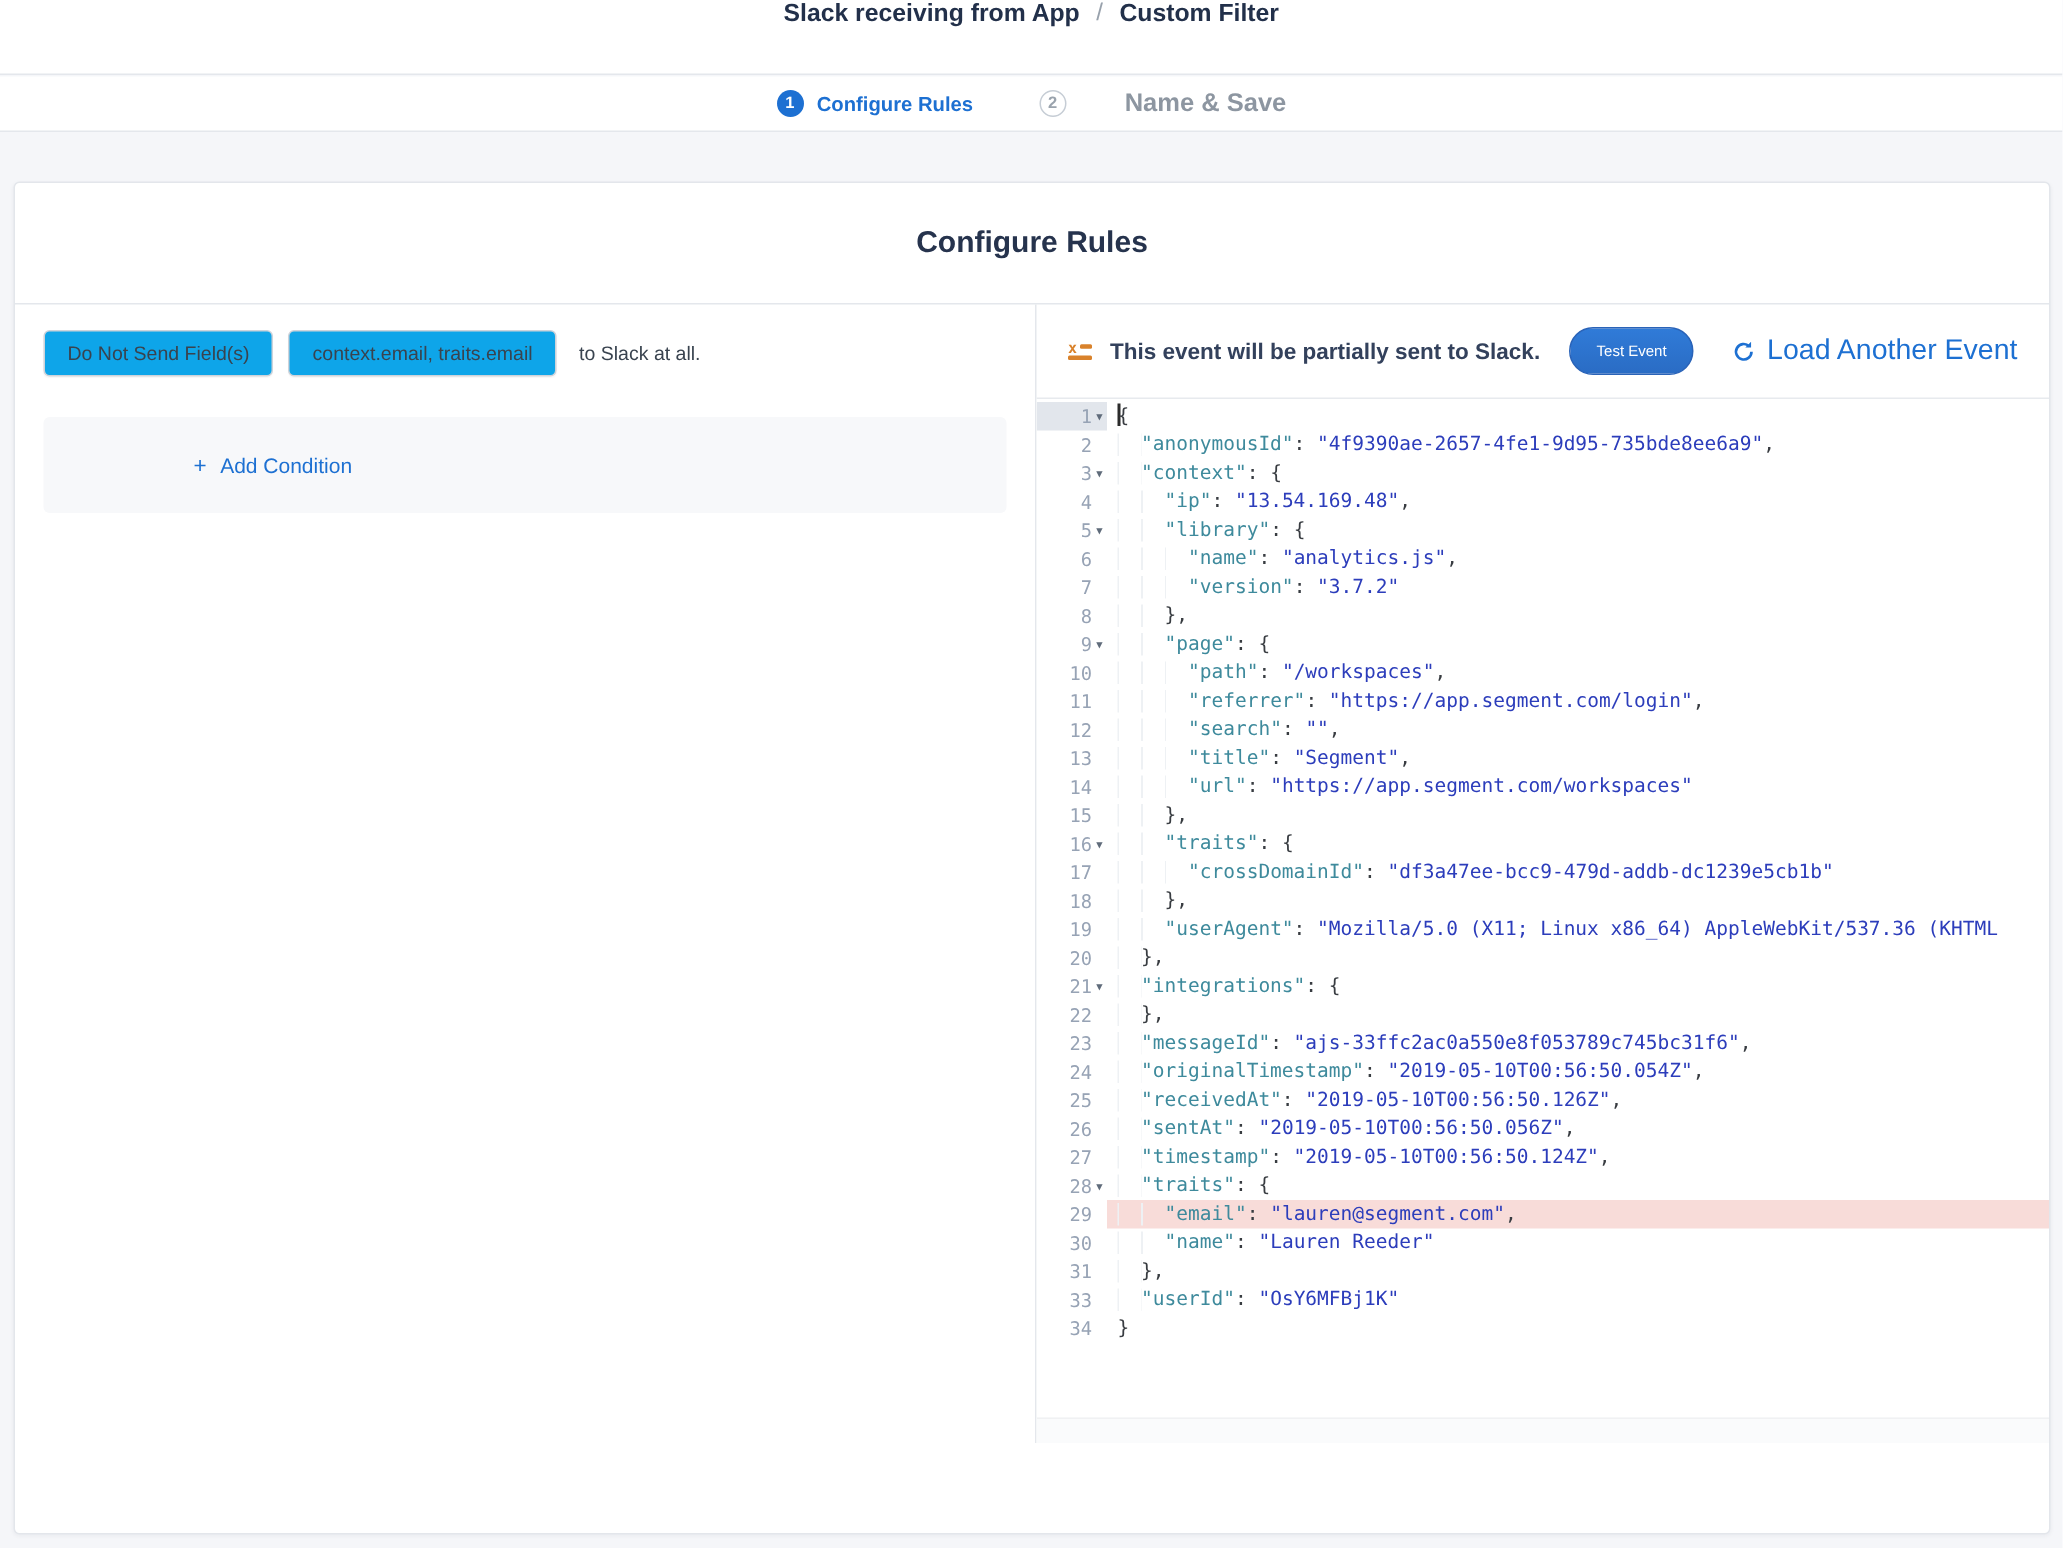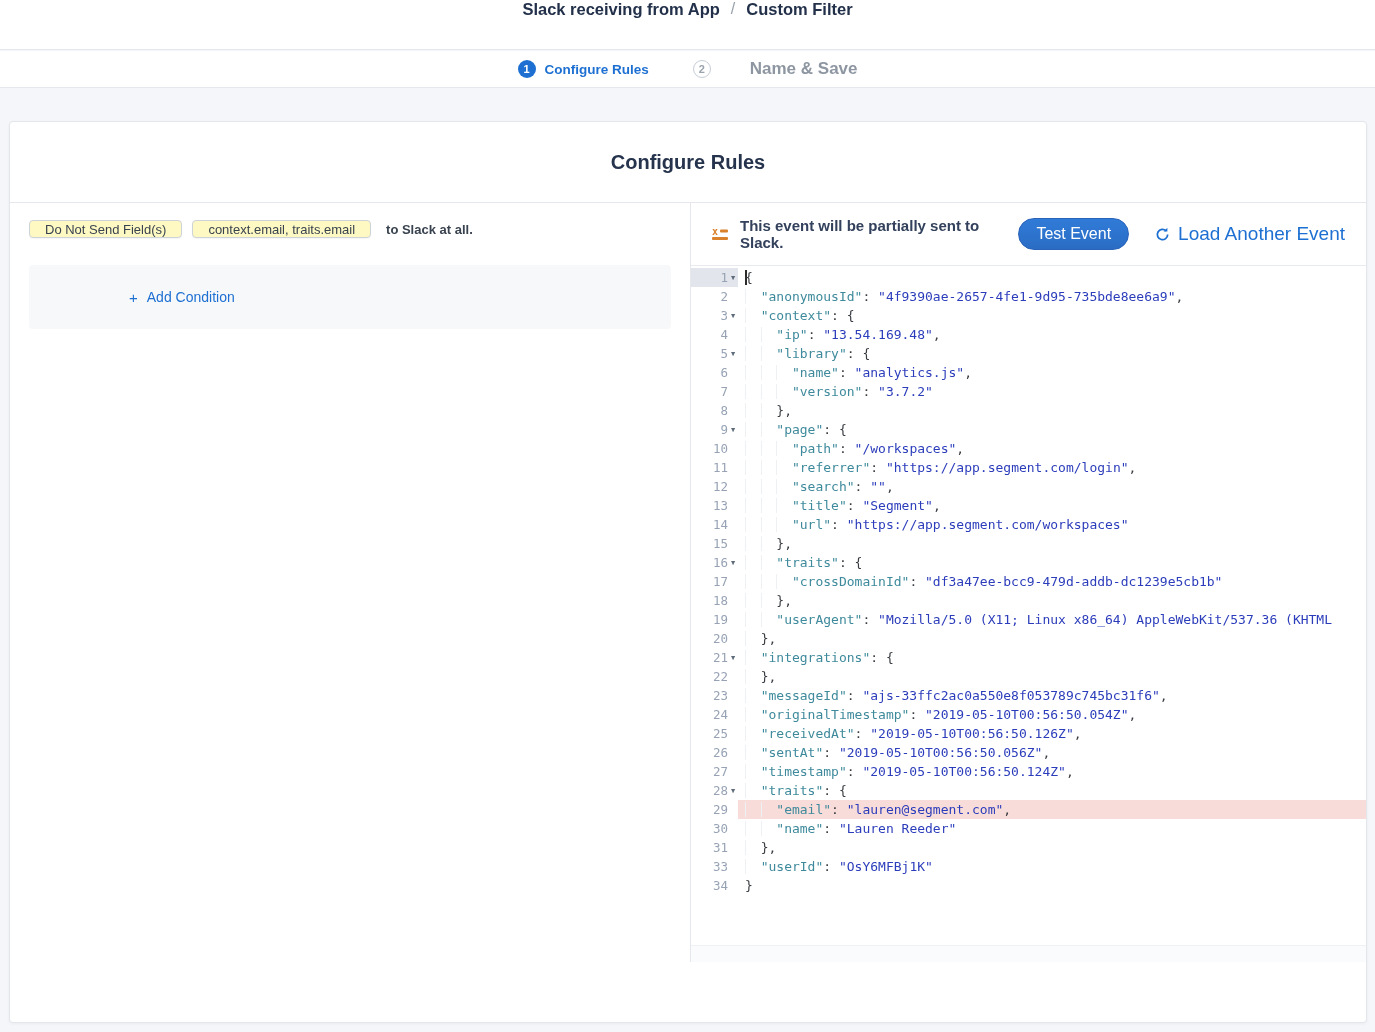--- a/index.html
+++ b/index.html
@@ -46,28 +46,28 @@
   .card-header {
     height:81px; border-bottom:1px solid #e4e7ec;
     display:flex; align-items:center; justify-content:center;
   }
   .card-header h1 { font-size:20px; font-weight:600; color:#26334d; }
   .card-body { display:flex; height:759px; }
   
   .left-panel { width:681px; border-right:1px solid #e4e7ec; padding:17px 19px; }
   .rule-row { display:flex; align-items:center; gap:10px; }
   .chip-btn {
-    height:18px; padding:0 15px; background:#fef9c3;
+    height:31px; padding:0 15px; background:#0ea5e9;
     border:1px solid #ced3da; border-radius:4px;
     box-shadow:0 1px 1px rgba(0,0,0,.04);
     font-family:"Liberation Sans", sans-serif;
     font-size:13px; color:#39434f; cursor:pointer;
     display:flex; align-items:center;
   }
-  .rule-suffix { font-size:13px; color:#39434f; margin-left:5px;font-weight:bold; }
+  .rule-suffix { font-size:13px; color:#39434f; margin-left:5px; }
   .add-box {
     margin-top:27px; height:64px; background:#f7f8fa; border-radius:4px;
     display:flex; align-items:center;
   }
   .add-link {
     margin-left:100px; border:none; background:none; cursor:pointer;
     color:#1d70d2; font-size:14px; font-weight:500;
     font-family:"Liberation Sans", sans-serif;
     display:flex; align-items:center; gap:9px;
   }
@@ -75,21 +75,21 @@
   
   .right-panel { flex:1; display:flex; flex-direction:column; overflow:hidden; }
   .event-header {
     height:63px; border-bottom:1px solid #e7eaee;
     display:flex; align-items:center; padding:0 21px; flex:none;
   }
   .event-status { font-size:15px; font-weight:700; color:#33415c; margin-left:11px; flex:1; }
   .test-btn {
     height:32px; padding:0 17px; border:1px solid #2a63b8; border-radius:16px;
     background:linear-gradient(180deg,#307bd8,#2a6cc4); color:#fff;
-    font-size:16px; font-weight:500; font-family:"Liberation Sans", sans-serif;
+    font-size:10px; font-weight:500; font-family:"Liberation Sans", sans-serif;
     cursor:pointer; margin-right:26px;
   }
   .load-link {
     border:none; background:none; cursor:pointer;
     display:flex; align-items:center; gap:8px;
     color:#1d70d2; font-size:19px; font-weight:500;
     font-family:"Liberation Sans", sans-serif;
   }
   
   .editor { flex:1; background:#fff; padding-top:2px; position:relative; overflow:hidden; }

